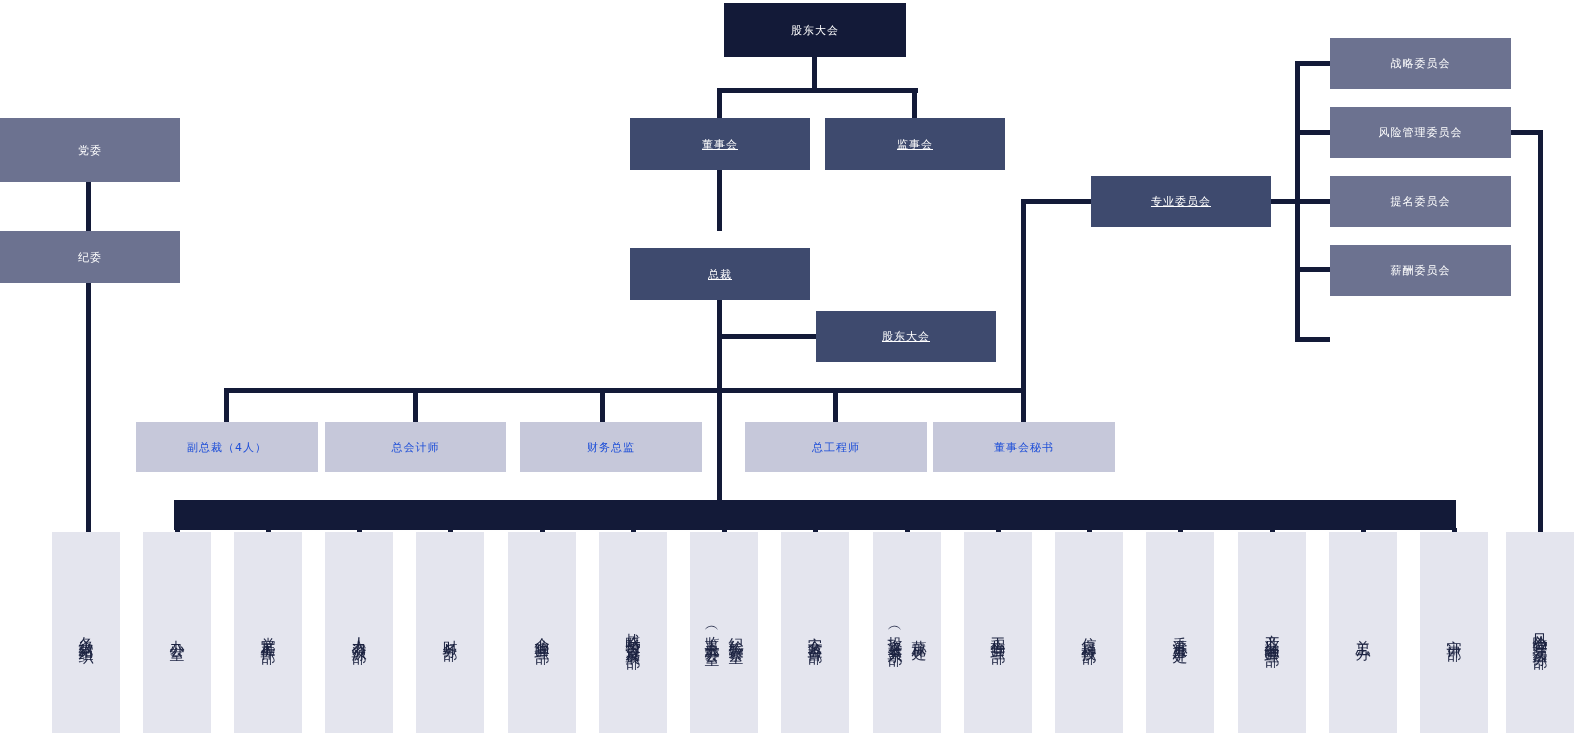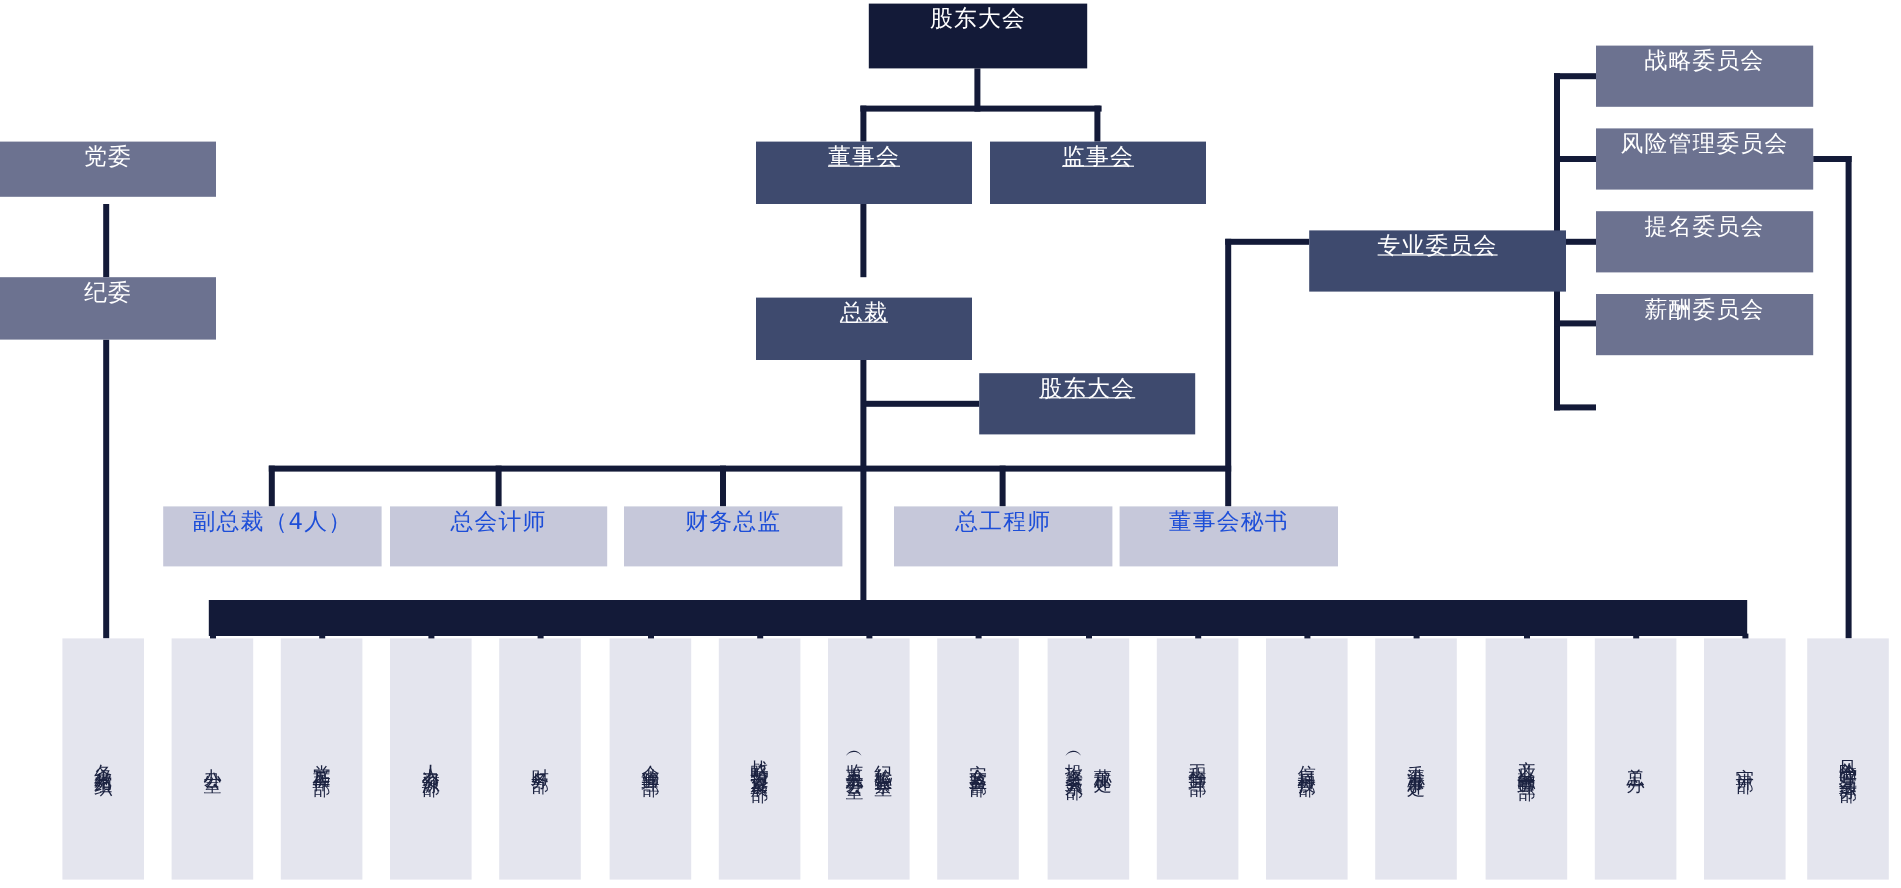--- a/index.html
+++ b/index.html
@@ -1,22 +1,22 @@
 <!DOCTYPE html>
 <html><head>
 <meta charset="utf-8">
 <style>
   html,body{margin:0;padding:0;background:#fff;}
   .canvas{
     position:relative;width:1584px;height:740px;background:#ffffff;
     font-family:"DejaVu Sans",sans-serif;overflow:hidden;
   }
   .box{
-    position:absolute;display:flex;justify-content:center;
-    font-size:19px;letter-spacing:1px;box-sizing:border-box;text-align:center;
+    position:absolute;display:flex;align-items:center;justify-content:center;
+    font-size:11px;letter-spacing:1px;box-sizing:border-box;text-align:center;
   }
   .navy{background:#131a38;color:#ffffff;}
   .mid{background:#3e4a6e;color:#ffffff;text-decoration:underline;}
   .slate{background:#6c7290;color:#ffffff;}
   .lav{background:#c6c8da;color:#1d4ed8;}
   .dept{
     position:absolute;top:532px;width:68px;height:201px;background:#e4e5ee;
     color:#1b2240;display:flex;align-items:center;justify-content:center;box-sizing:border-box;
   }
   .dept span{
@@ -80,36 +80,36 @@
     <span>股东大会</span>
   </div>
 
   <div class="box mid" style="left:630px;top:118px;width:180px;height:52px">
     <span>董事会</span>
   </div>
   <div class="box mid" style="left:825px;top:118px;width:180px;height:52px">
     <span>监事会</span>
   </div>
 
-  <div class="box slate" style="left:0px;top:118px;width:180px;height:46px">
+  <div class="box slate" style="left:0px;top:118px;width:180px;height:64px">
     <span>党委</span>
   </div>
   <div class="box slate" style="left:0px;top:231px;width:180px;height:52px">
     <span>纪委</span>
   </div>
 
   <div class="box mid" style="left:630px;top:248px;width:180px;height:52px">
     <span>总裁</span>
   </div>
 
   <div class="box mid" style="left:816px;top:311px;width:180px;height:51px">
     <span>股东大会</span>
   </div>
 
-  <div class="box mid" style="left:1091px;top:192px;width:214px;height:51px">
+  <div class="box mid" style="left:1091px;top:176px;width:180px;height:51px">
     <span>专业委员会</span>
   </div>
 
   <div class="box slate" style="left:1330px;top:107px;width:181px;height:51px">
     <span>风险管理委员会</span>
   </div>
   <div class="box slate" style="left:1330px;top:38px;width:181px;height:51px">
     <span>战略委员会</span>
   </div>
   <div class="box slate" style="left:1330px;top:176px;width:181px;height:51px">

